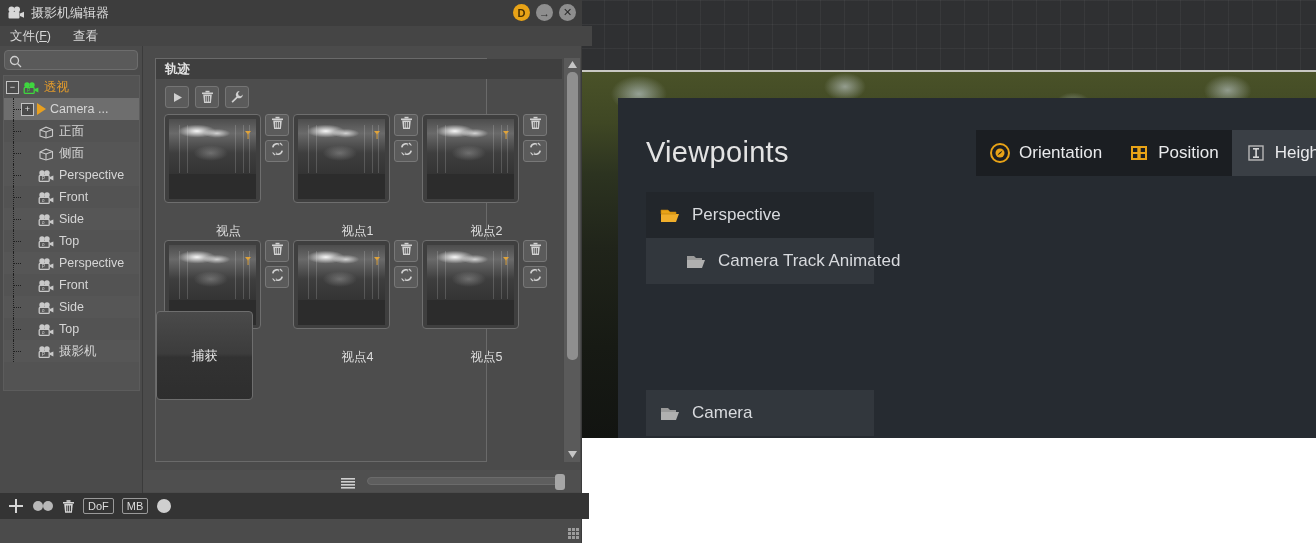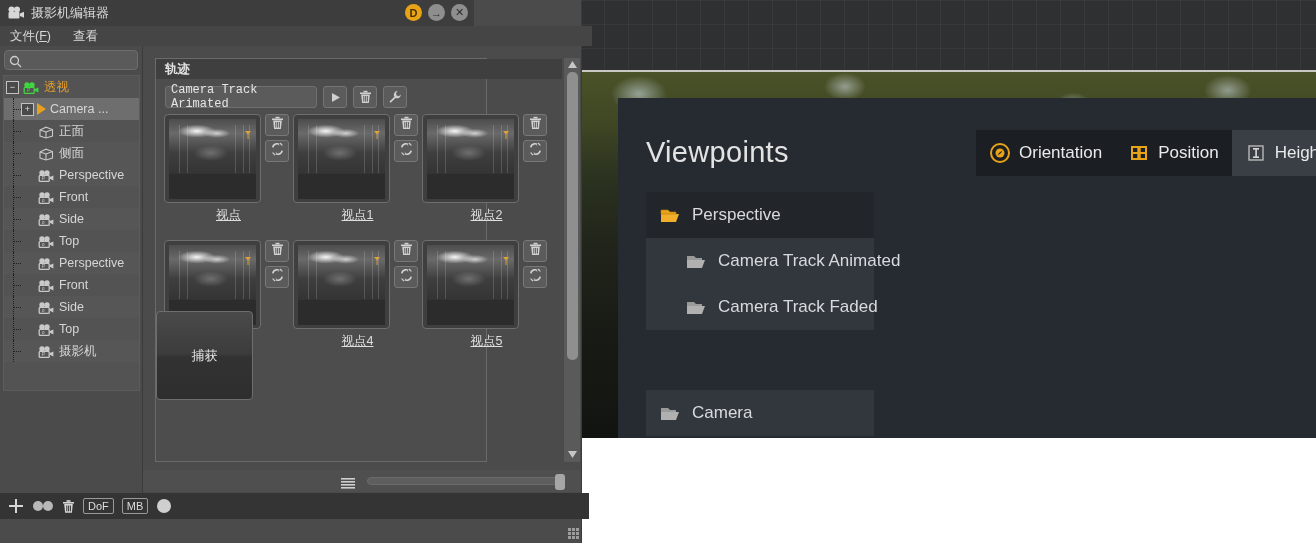--- a/index.html
+++ b/index.html
@@ -42,21 +42,21 @@
   
   #vp-toolbar{position:absolute;left:976px;top:130px;height:46px;display:flex;background:#1b1e22;}
   .vp-tool{display:flex;align-items:center;padding:0 13px;height:46px;box-sizing:border-box;}
   .vp-tool.sel{background:#3a3f45;}
   .vp-tool .ticon{width:22px;height:22px;margin-right:8px;flex:0 0 auto;}
   .vp-tool .tlabel{font-size:17px;color:#e9eaec;white-space:nowrap;}
 
   
   #editor{position:absolute;left:0;top:0;width:582px;height:543px;background:#4b4b4b;
           border-right:1px solid #3b3b3b;box-sizing:border-box;}
-  #titlebar{position:absolute;left:0;top:0;width:474px;height:26px;background:#3d3d3d;
+  #titlebar{position:absolute;left:0;top:0;width:582px;height:26px;background:#3d3d3d;
             border-bottom:1px solid #2e2e2e;display:flex;align-items:center;}
   #titlebar .tb-icon{width:18px;height:14px;margin:0 6px 0 7px;flex:0 0 auto;}
   #title-text{font-size:13px;color:#dcdcdc;}
   #tb-buttons{position:absolute;right:6px;top:4px;display:flex;gap:6px;}
   .tb-btn{width:17px;height:17px;border-radius:50%;display:flex;align-items:center;
           justify-content:center;font-size:11px;font-weight:bold;color:#2b2b2b;
           background:#8e8e8e;}
   .tb-btn.orange{background:#e8a317;color:#4a3100;}
 
   #menubar{position:absolute;left:0;top:26px;width:582px;height:20px;background:#454545;
@@ -108,21 +108,21 @@
   .thumb-img{width:87px;height:80px;position:relative;overflow:hidden;background:#2b2b2b;}
   .thumb-img .sky{position:absolute;left:0;top:0;width:87px;height:55px;
       background:
         radial-gradient(ellipse 26px 9px at 32% 22%, rgba(255,255,255,.95), rgba(255,255,255,0) 72%),
         radial-gradient(ellipse 18px 6px at 55% 26%, rgba(255,255,255,.7), rgba(255,255,255,0) 75%),
         radial-gradient(ellipse 22px 10px at 48% 62%, rgba(200,200,200,.35), rgba(0,0,0,0) 78%),
         linear-gradient(to bottom,#4d4d4d 0%,#6a6a6a 26%,#3e3e3e 62%,#343434 100%);}
   .thumb-img .floor{position:absolute;left:0;top:55px;width:87px;height:25px;background:#2c2c2c;}
   .thumb-img .col{position:absolute;top:6px;width:1px;height:48px;background:rgba(255,255,255,.16);}
   .thumb-img .mark{position:absolute;right:4px;top:6px;width:8px;height:9px;}
-  .thumb-label{text-align:center;font-size:12.5px;color:#dedede;margin-top:4px;text-decoration:underline;}
+  .thumb-label{text-align:center;font-size:12.5px;color:#dedede;margin-top:20px;}
   .thumb-btns{position:absolute;top:0;display:flex;flex-direction:column;gap:4px;}
   .tbtn{width:24px;height:22px;background:#5b5b5b;border:1px solid #787878;border-radius:3px;
         display:flex;align-items:center;justify-content:center;box-sizing:border-box;}
   #capture-cell{position:absolute;left:0;top:252px;}
   #capture-btn{width:97px;height:89px;border:1px solid #6e6e6e;border-radius:4px;box-sizing:border-box;
                background:linear-gradient(to bottom,#4a4a4a 0%,#3c3c3c 48%,#323232 52%,#2e2e2e 100%);
                display:flex;align-items:center;justify-content:center;}
   #capture-btn span{font-size:13px;color:#e4e4e4;}
 
   
@@ -181,29 +181,20 @@
     <span class="vp-label">Perspective</span>
   </div>
   <div class="vp-row row-sub">
     <span class="folder">
       <svg width="22" height="17" viewBox="0 0 22 17">
         <path d="M1 3 h7 l2 2 h6 v2 H1z" fill="#9a9a9a"></path>
         <path d="M1 7 h18 l-3 8 H1z" fill="#b0b0b0"></path>
       </svg>
     </span>
     <span class="vp-label">Camera Track Animated</span>
-  </div>
-  <div class="vp-row row-sub">
-    <span class="folder">
-      <svg width="22" height="17" viewBox="0 0 22 17">
-        <path d="M1 3 h7 l2 2 h6 v2 H1z" fill="#9a9a9a"></path>
-        <path d="M1 7 h18 l-3 8 H1z" fill="#b0b0b0"></path>
-      </svg>
-    </span>
-    <span class="vp-label">Camera Track Faded</span>
   </div>
 </div>
 
 <div class="vp-group vp-row" id="vp-grp-camera">
   <span class="folder">
     <svg width="22" height="17" viewBox="0 0 22 17">
       <path d="M1 3 h7 l2 2 h6 v2 H1z" fill="#9a9a9a"></path>
       <path d="M1 7 h18 l-3 8 H1z" fill="#b0b0b0"></path>
     </svg>
   </span>
@@ -454,23 +445,20 @@
         </div>
       </div>
   </div>
 
   <div id="track-pane">
     <div id="track-title">
       <span>轨迹</span>
     </div>
 
     <div id="track-controls">
-      <div id="track-combo">
-        <span class="cval">Camera Track Arimated</span>
-      </div>
       <div class="sqbtn">
         <span>
           <svg width="13" height="13" viewBox="0 0 13 13">
               <path d="M3 2 L11 6.5 L3 11z" fill="#cfcfcf"></path>
             </svg>
         </span>
       </div>
       <div class="sqbtn">
         <span>
           <svg width="13" height="14" viewBox="0 0 13 14">

